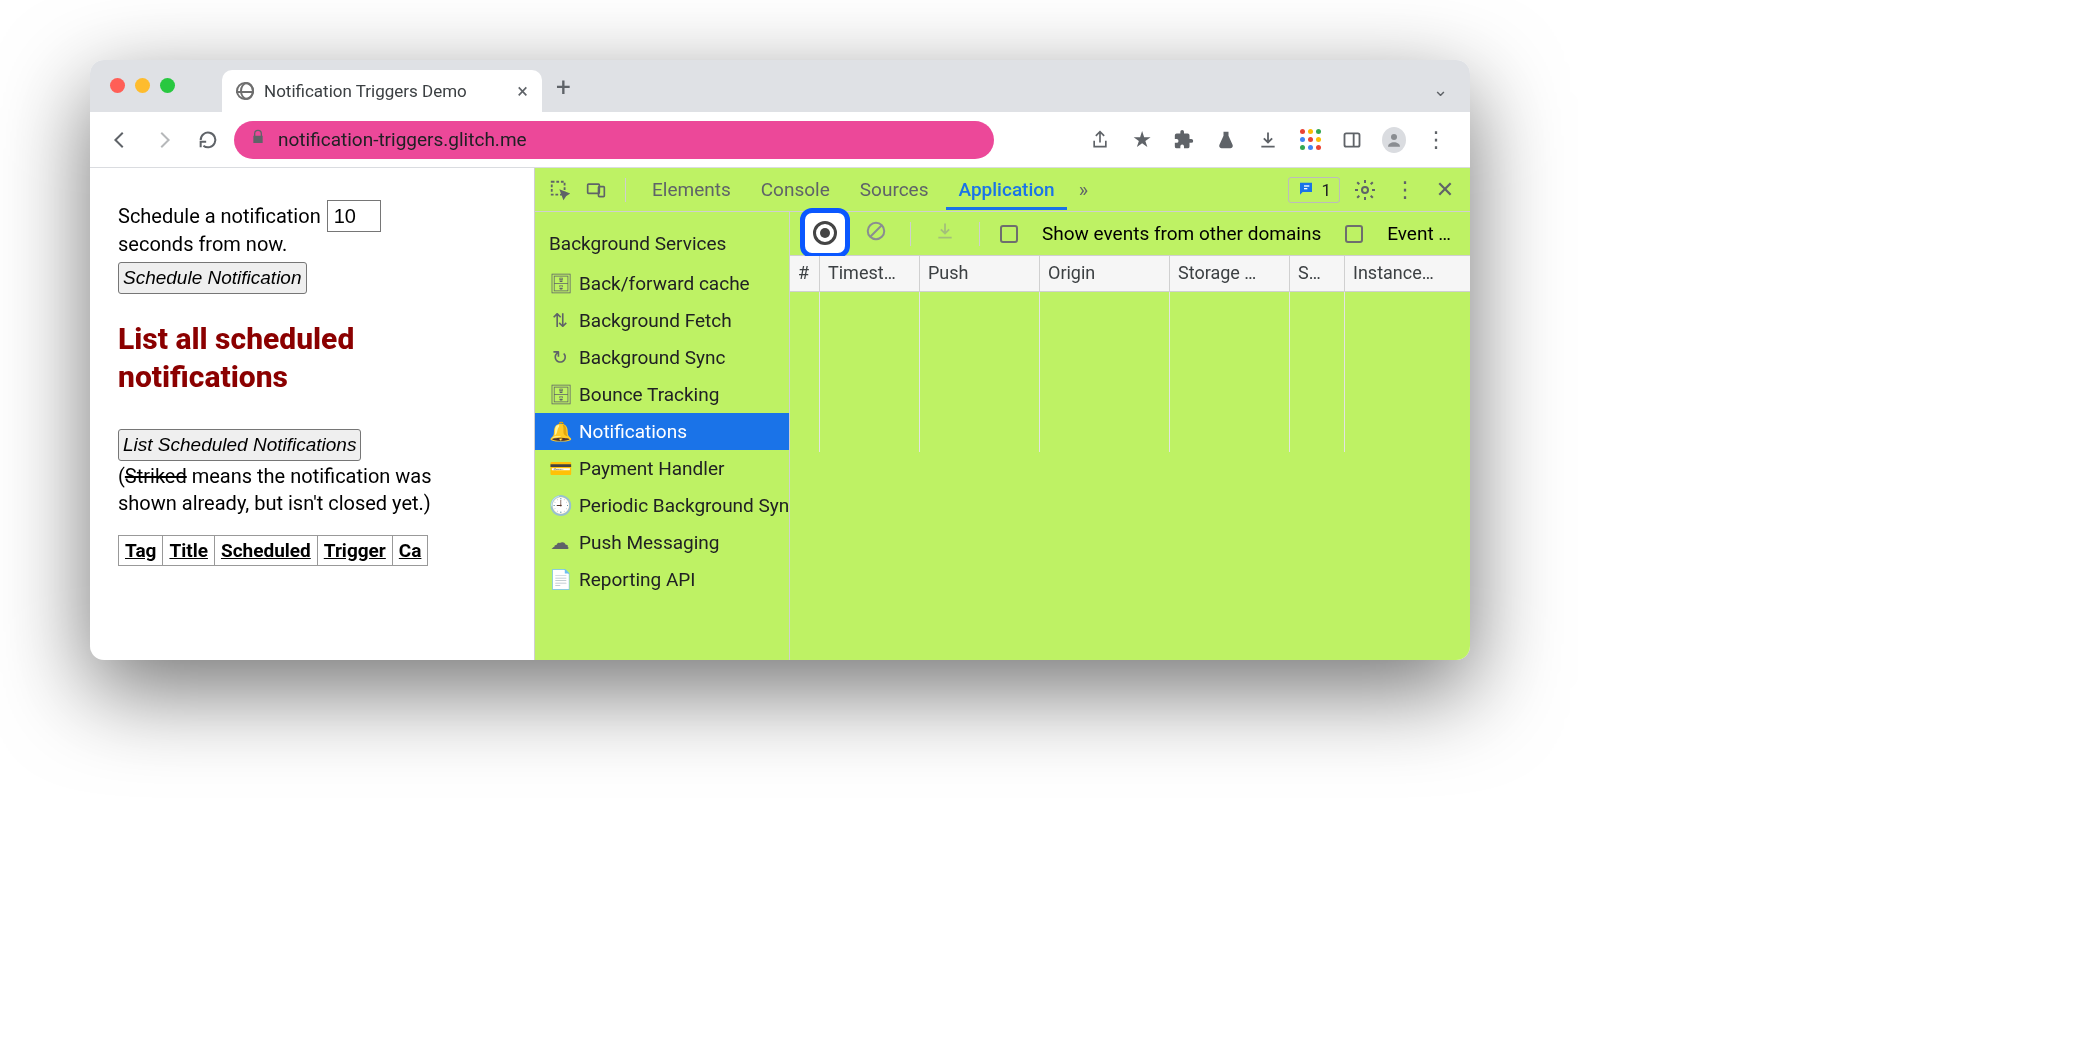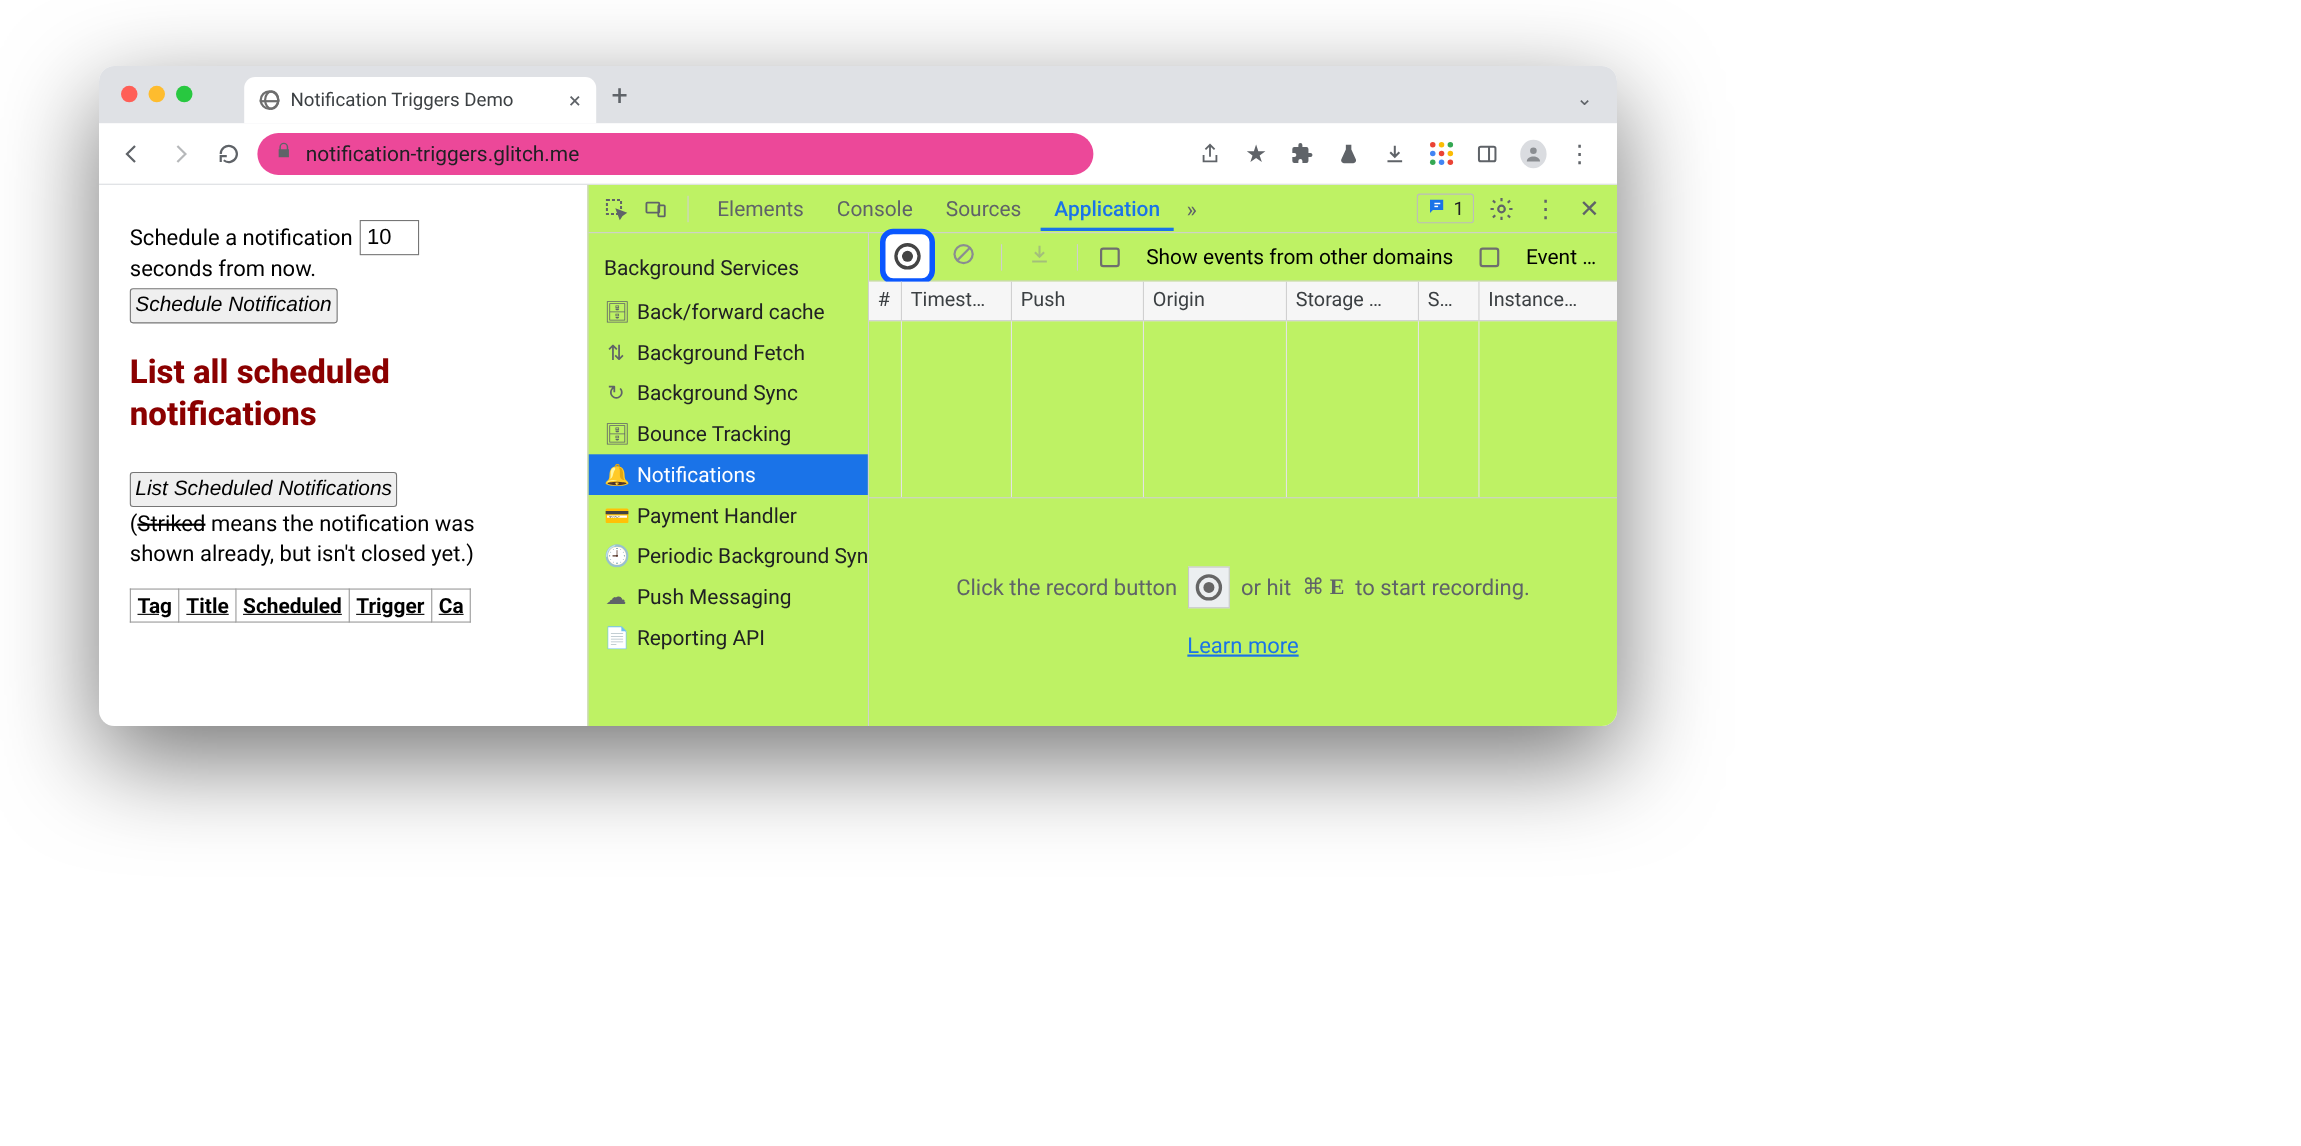--- a/index.html
+++ b/index.html
@@ -334,32 +334,18 @@
           <div class="dt-grid">
             <div class="dt-col" style="width:30px"></div>
             <div class="dt-col" style="width:100px"></div>
             <div class="dt-col" style="width:120px"></div>
             <div class="dt-col" style="width:130px"></div>
             <div class="dt-col" style="width:120px"></div>
             <div class="dt-col" style="width:55px"></div>
             <div class="dt-col" style="flex:1;border-right:none"></div>
           </div>
 
-          <div class="dt-hint">
-            <div class="hint-row">
-              <span>Click the record button</span>
-              <span class="hint-rec">
-                  <span class="rec-ico">
-                    <span class="dot"></span>
-                  </span>
-                </span>
-              <span>or hit</span>
-              <span class="kbd"><span style="font-weight:400">⌘ </span><b>E</b></span>
-              <span>to start recording.</span>
-            </div>
-            <a class="learn" href="#">Learn more</a>
-          </div>
         </div>
       </div>
     </div>
 
   </div>
 </div>
 
 </body></html>

